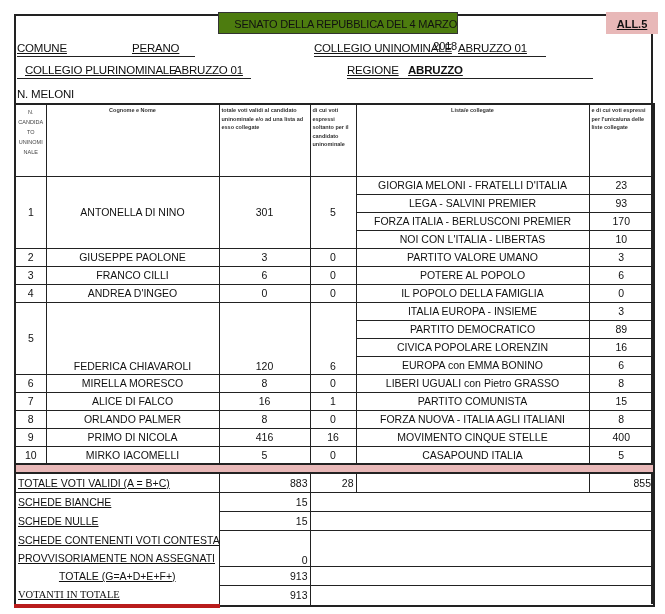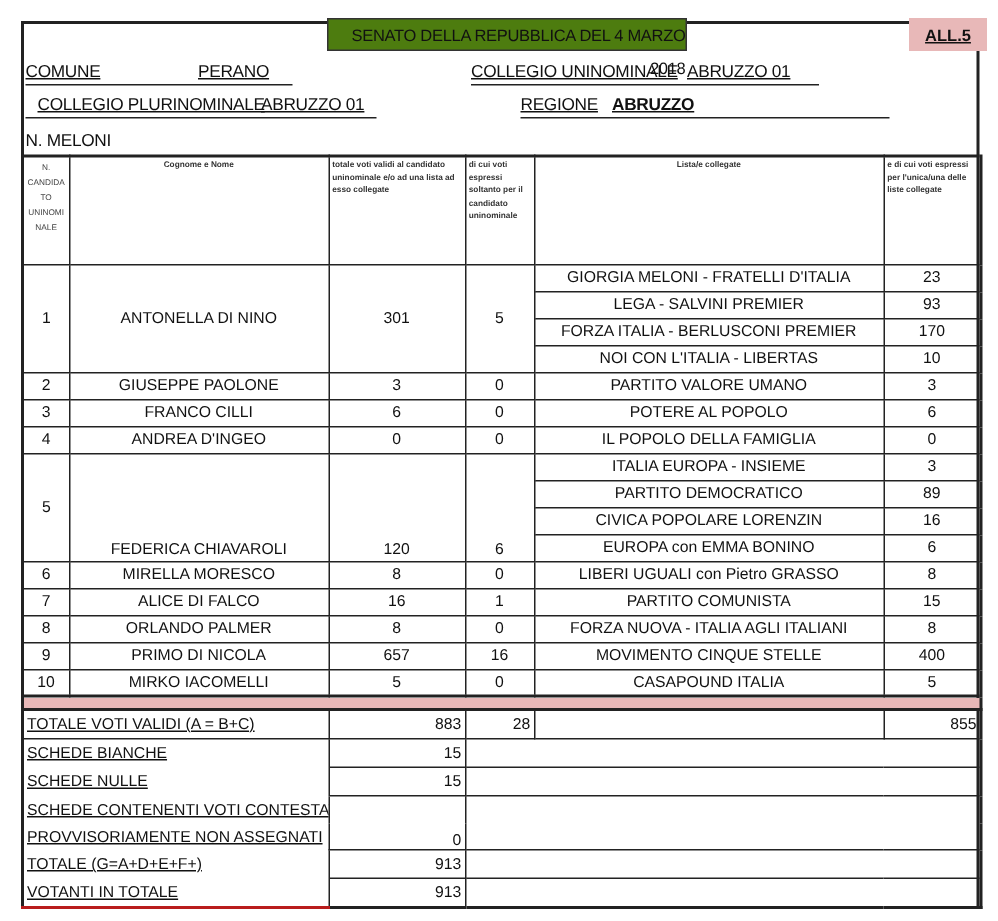--- a/index.html
+++ b/index.html
@@ -158,21 +158,21 @@
     <td class="thick-l">8</td>
     <td>ORLANDO PALMER</td>
     <td>8</td>
     <td>0</td>
     <td>FORZA NUOVA - ITALIA AGLI ITALIANI</td>
     <td class="thick-r">8</td>
   </tr>
   <tr style="height:18px;">
     <td class="thick-l">9</td>
     <td>PRIMO DI NICOLA</td>
-    <td>657</td>
+    <td>416</td>
     <td>16</td>
     <td>MOVIMENTO CINQUE STELLE</td>
     <td class="thick-r">400</td>
   </tr>
   <tr style="height:18px;">
     <td class="thick-l">10</td>
     <td>MIRKO IACOMELLI</td>
     <td>5</td>
     <td>0</td>
     <td>CASAPOUND ITALIA</td>
@@ -202,23 +202,23 @@
   </tr>
   <tr class="tot">
     <td colspan="2" class="lab thick-l noborder-b noborder-t">SCHEDE CONTENENTI VOTI CONTESTATI</td>
     <td rowspan="2" class="num" style="vertical-align:bottom;">0</td>
     <td rowspan="2" colspan="3" class="thick-r"></td>
   </tr>
   <tr class="tot">
     <td colspan="2" class="lab thick-l noborder-b noborder-t">PROVVISORIAMENTE NON ASSEGNATI</td>
   </tr>
   <tr class="tot">
-    <td colspan="2" class="lab thick-l noborder-b noborder-t" style="text-align:left;padding-right:2px;">TOTALE (G=A+D+E+F+)</td>
+    <td colspan="2" class="lab thick-l noborder-b noborder-t" style="text-align:center;padding-right:2px;">TOTALE (G=A+D+E+F+)</td>
     <td class="num">913</td>
     <td colspan="3" class="thick-r"></td>
   </tr>
   <tr class="tot">
-    <td colspan="2" class="lab thick-l noborder-t" style="border-bottom:2px solid #b91c1c;">VOTANTI IN TOTALE</td>
+    <td colspan="2" class="lab thick-l noborder-t" style="border-bottom:4px solid #b91c1c;font-family:Liberation Serif, serif;">VOTANTI IN TOTALE</td>
     <td class="num" style="border-bottom:2px solid #222;">913</td>
     <td colspan="3" class="thick-r" style="border-bottom:2px solid #222;"></td>
   </tr>
 </tbody>
   </table>
 
 </body></html>

